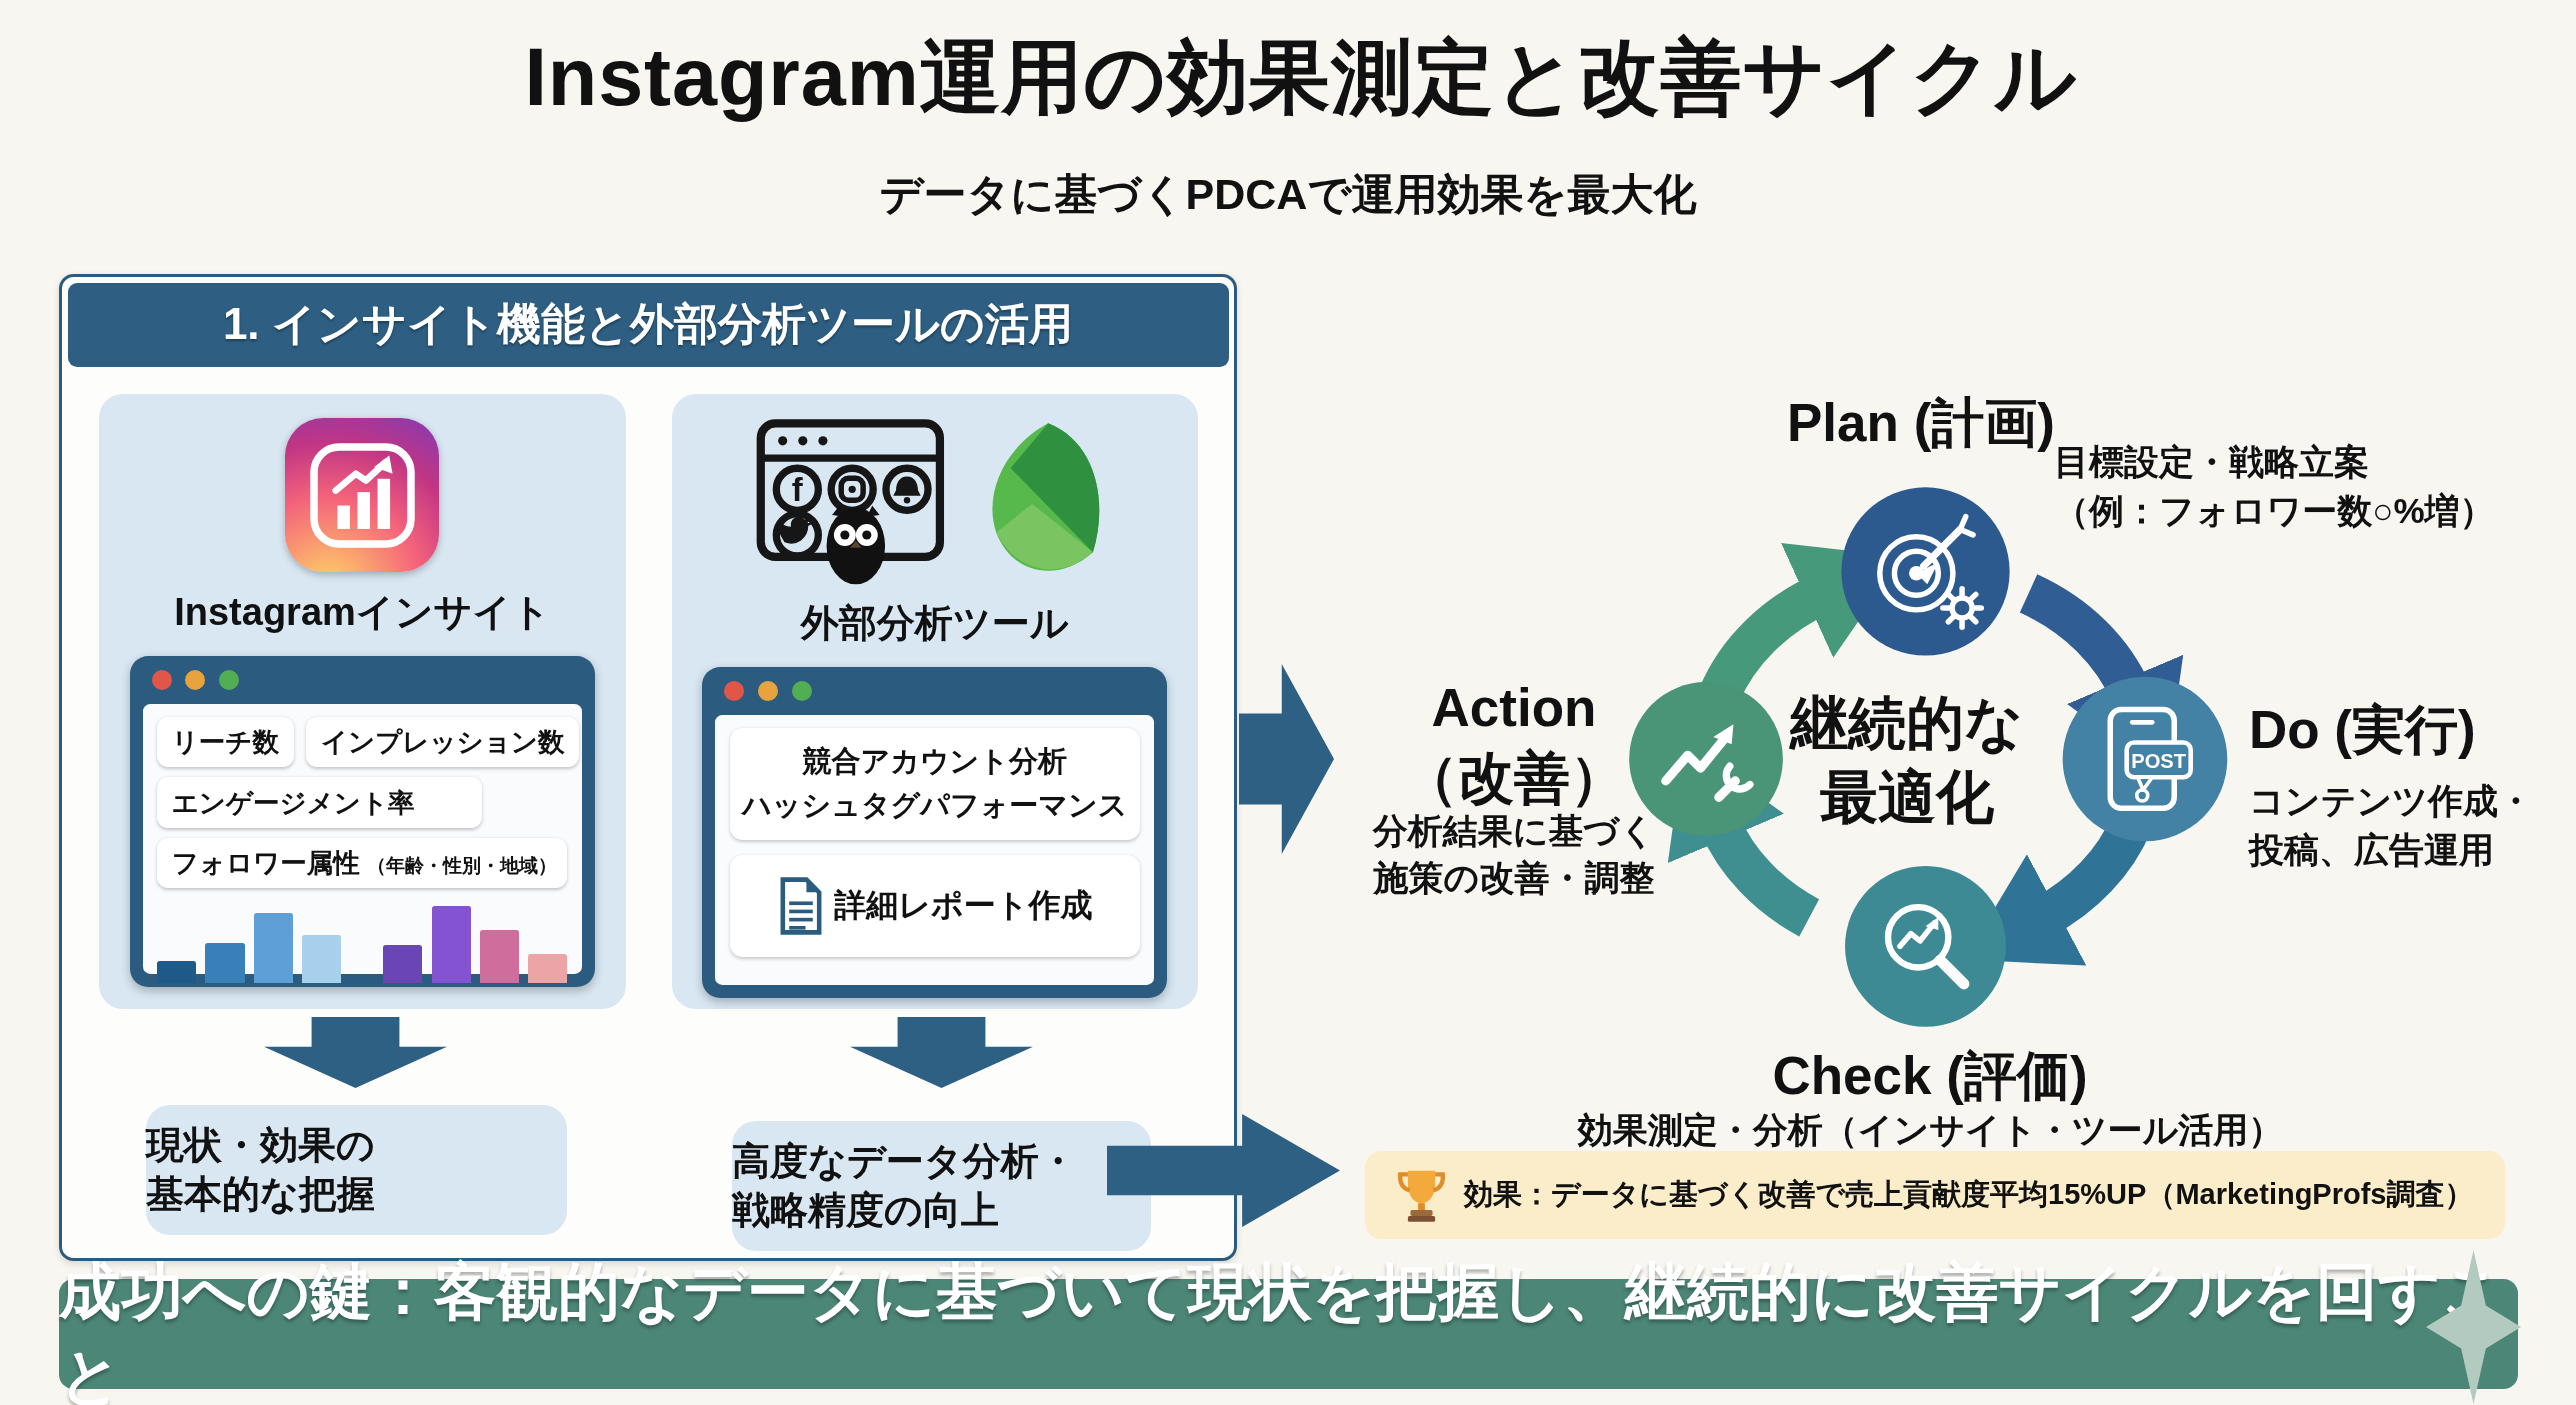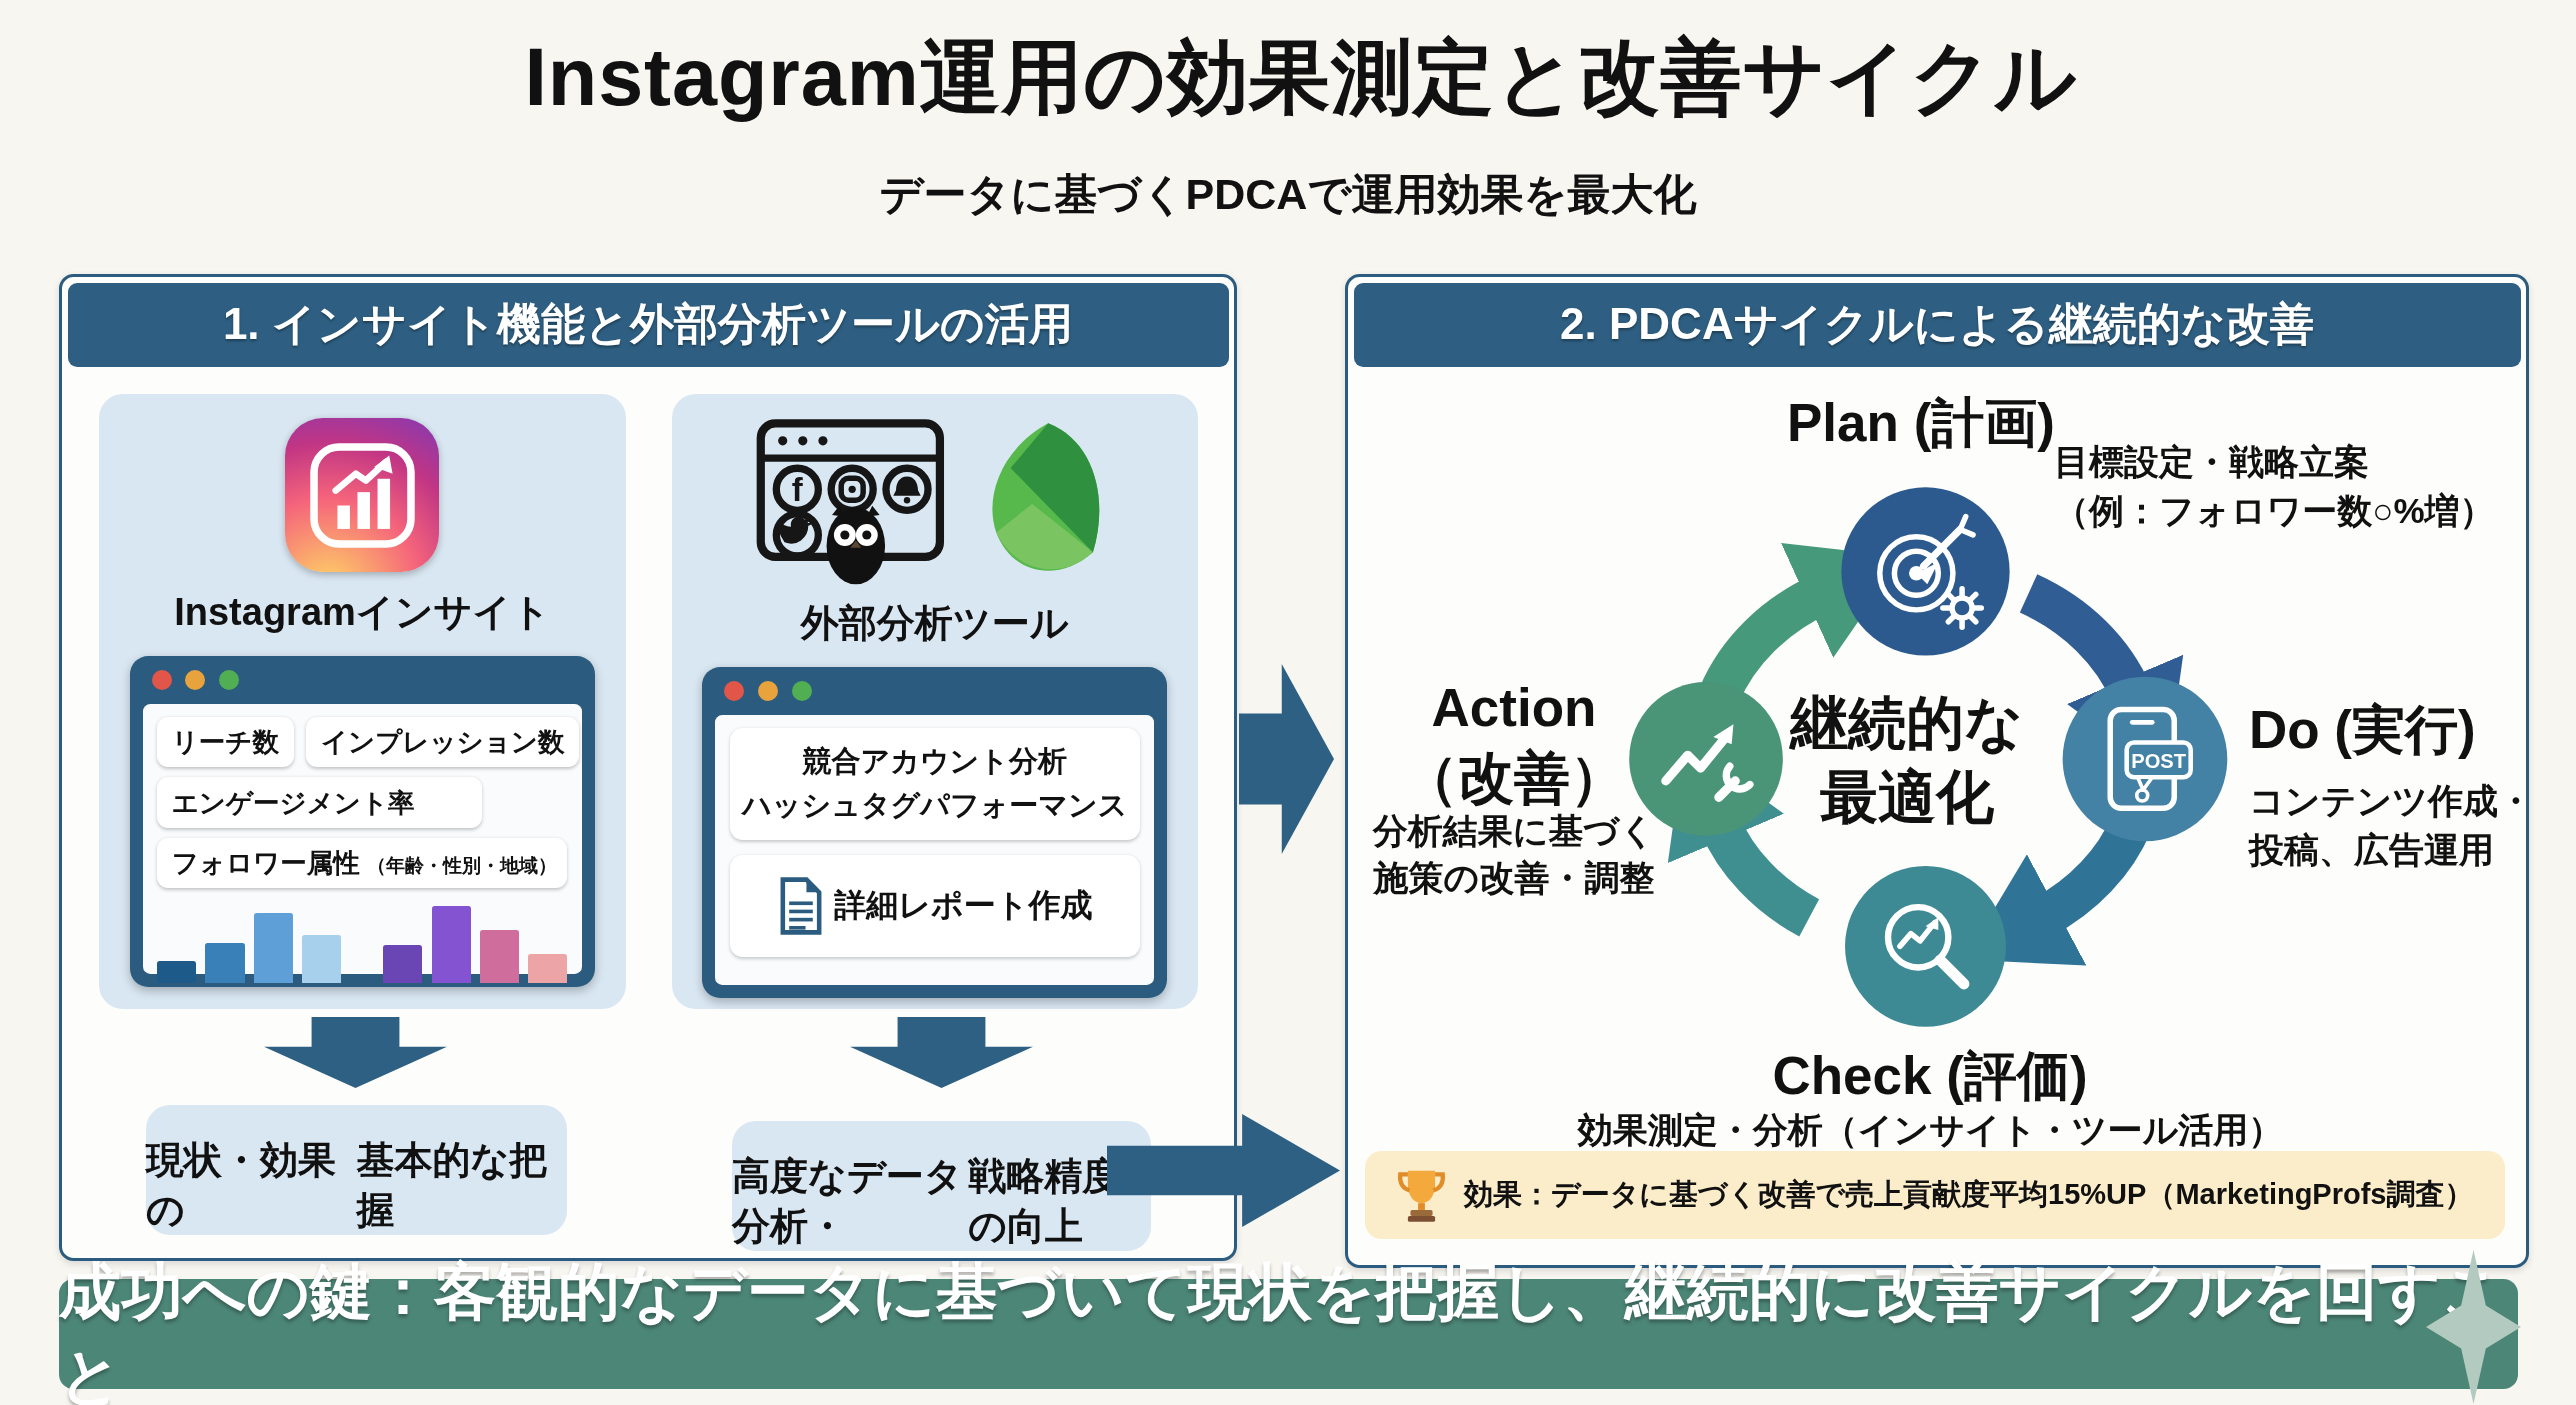--- a/index.html
+++ b/index.html
@@ -50,22 +50,22 @@
   .feature-box{background:#fff;border-radius:12.8px;padding:12.8px 7.3px;text-align:center;
                box-shadow:0 1.8px 3.7px rgba(0,0,0,.2);font-size:29px;font-weight:700;line-height:1.5;color:#111;}
   .report-box{background:#fff;border-radius:12.8px;margin-top:14.6px;height:102px;display:flex;
               align-items:center;justify-content:center;gap:9px;box-shadow:0 1.8px 3.7px rgba(0,0,0,.2);
               font-size:32px;font-weight:700;color:#111;}
 
   
   .down-arrow{position:absolute;width:183px;height:71px;background:#2d6083;
               clip-path:polygon(26% 0,74% 0,74% 42%,100% 42%,50% 100%,0 42%,26% 42%);}
   #down-arrow-1{left:264px;top:1017px;} #down-arrow-2{left:850px;top:1017px;}
-  .result-box{position:absolute;background:#d9e7f2;border-radius:24px;display:flex;flex-direction:row;
-              align-items:flex-end;justify-content:center;line-height:1.3;font-weight:700;color:#111;}
+  .result-box{position:absolute;background:#d9e7f2;border-radius:24px;display:flex;flex-direction:column;
+              align-items:flex-start;justify-content:center;line-height:1.3;font-weight:700;color:#111;}
   #result-box-1{left:146px;top:1105px;width:421px;height:130px;font-size:38px;}
   #result-box-2{left:732px;top:1105px;width:419px;height:130px;font-size:38px;margin-top:16px;}
   .right-arrow{position:absolute;background:#2d6083;}
   #arrow-to-right{left:1107px;top:1114px;width:233px;height:113px;
                   clip-path:polygon(0 28%,58% 28%,58% 0,100% 50%,58% 100%,58% 72%,0 72%);}
   #arrow-mid{left:1239px;top:664px;width:95px;height:190px;
              clip-path:polygon(0 26%,45% 26%,45% 0,100% 50%,45% 100%,45% 74%,0 74%);}
 
   
   .phase-title{position:absolute;font-size:53px;font-weight:700;color:#111;}
@@ -224,23 +224,20 @@
     <div>現状・効果の</div>
     <div>基本的な把握</div>
   </div>
   <div class="result-box" id="result-box-2">
     <div>高度なデータ分析・</div>
     <div>戦略精度の向上</div>
   </div>
   <div class="right-arrow" id="arrow-to-right"></div>
   <div class="right-arrow" id="arrow-mid"></div>
 
-  <div class="panel" id="right-panel">
-    <div class="panel-header">2. PDCAサイクルによる継続的な改善</div>
-  </div>
 
   <svg style="position:absolute;left:1427px;top:384px;" width="997" height="695" viewBox="0 0 1090 760">
     <defs>
       <marker id="mh1" markerWidth="2.6" markerHeight="3.0" refX="0.4" refY="1.5" orient="auto">
         <path d="M0,0 L2.5,1.5 L0,3 Z" fill="#2f5d94"></path>
         </marker>
       <marker id="mh2" markerWidth="2.6" markerHeight="3.0" refX="0.4" refY="1.5" orient="auto">
         <path d="M0,0 L2.5,1.5 L0,3 Z" fill="#2f7396"></path>
         </marker>
       <marker id="mh3" markerWidth="2.6" markerHeight="3.0" refX="0.4" refY="1.5" orient="auto">

